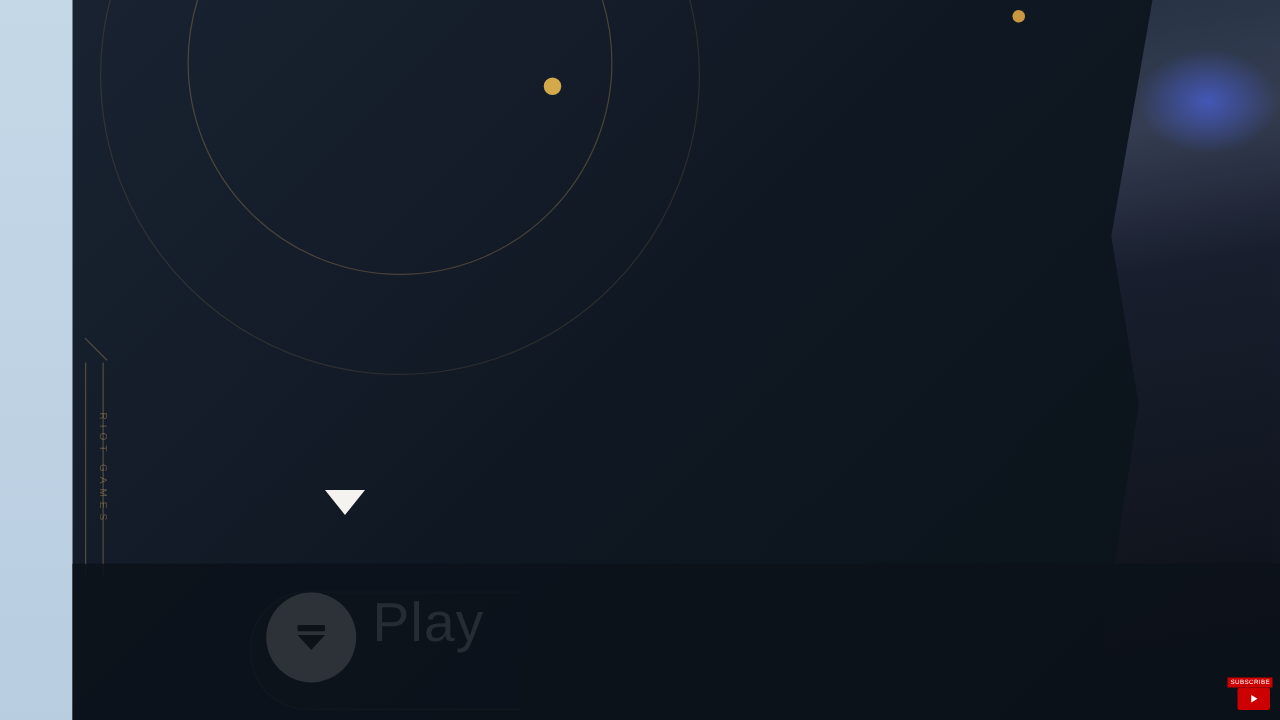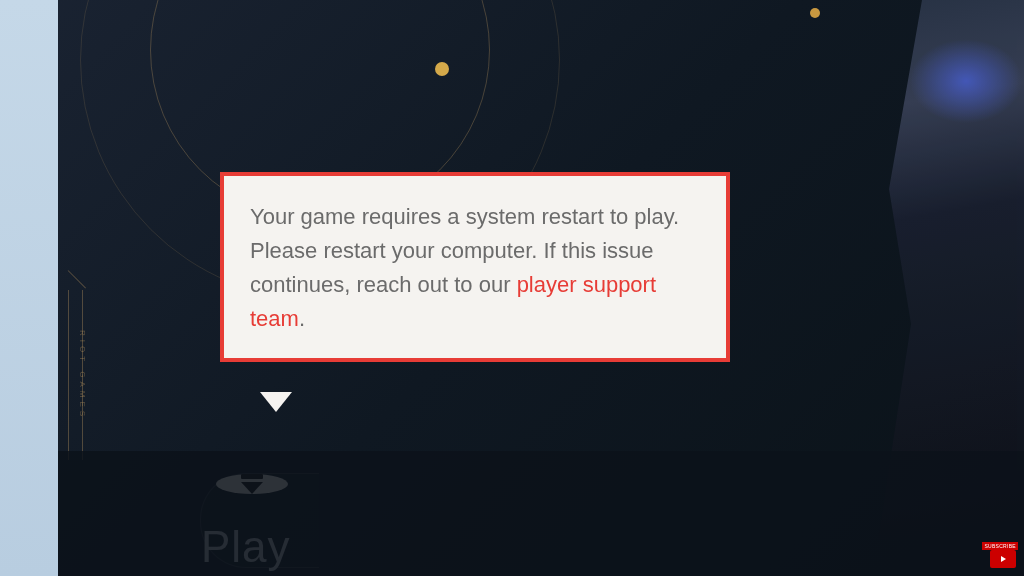--- a/index.html
+++ b/index.html
@@ -146,30 +146,28 @@
       z-index: 3;
     }
     
     
     .play-button {
       position: absolute;
       left: 200px;
       bottom: 8px;
       height: 95px;
       display: flex;
-      align-items: center;
-      gap: 28px;
+      gap: 13px;
       padding: 0 28px 0 0;
       border: 1px solid rgba(130, 140, 150, 0.25);
       border-top-left-radius: 46px;
       border-bottom-left-radius: 46px;
       border-right: none;
       background: rgba(25, 32, 42, 0.4);
       cursor: pointer;
-      flex-direction: column;
     }
     .play-icon-circle {
       width: 72px;
       height: 72px;
       margin-left: 12px;
       border-radius: 50%;
       background: #ebe8e3;
       display: flex;
       flex-direction: column;
       align-items: center;
@@ -237,25 +235,20 @@
 
   <div class="side-frame">
     <div class="v1"></div>
       <div class="v2"></div>
       <div class="diag-top"></div>
   </div>
   <div class="side-text">RIOT GAMES</div>
 
   <div class="character"></div>
 
-  <div class="tooltip">
-    <div class="tooltip-text">
-      <span>Your game requires a system restart to play. Please restart your computer. If this issue continues, reach out to our </span><span class="tooltip-link">player support team</span><span>.</span>
-    </div>
-  </div>
   <div class="tooltip-tail"></div>
 
   <div class="bottom-bar"></div>
 
   <div class="play-button">
     <div class="play-icon-circle">
       <div class="bar"></div>
       <div class="tri"></div>
     </div>
     <div class="play-label">Play</div>

